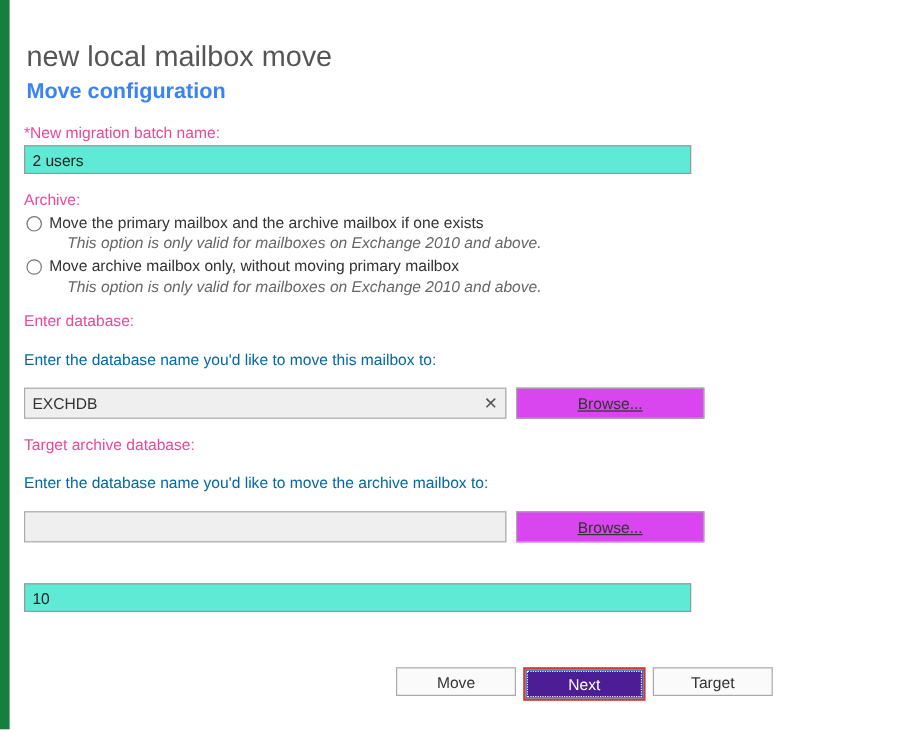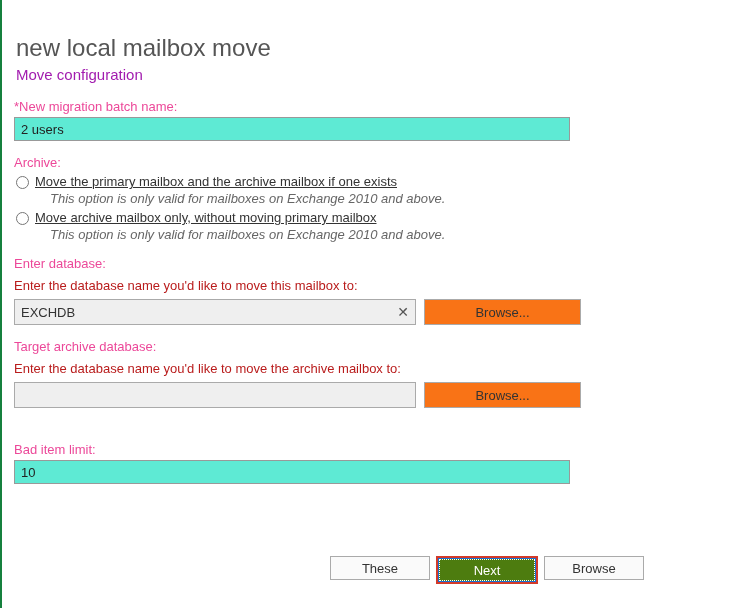--- a/index.html
+++ b/index.html
@@ -5,77 +5,77 @@
   * { box-sizing: border-box; }
   html, body {
     margin: 0; padding: 0;
     width: 756px; height: 608px;
     font-family: "Segoe UI", Arial, sans-serif;
     font-size: 13px;
     color: #333;
     background: #fff;
   }
   .frame {
-    border-left: 2px solid #15803d;
+    border-left: 8px solid #15803d;
     width: 672px; height: 608px;
     position: relative;
     padding: 0;
   }
   .content {
     padding: 18px 20px 0 12px;
   }
   h1.title {
     font-size: 24px;
     font-weight: 200;
     color: #555;
     margin: 16px 0 2px 2px;
   }
   h2.subtitle {
-    font-size: 15px;
-    font-weight: 400;
-    color: #a21caf;
+    font-size: 18px;
+    font-weight: 700;
+    color: #3b82f6;
     margin: 4px 0 16px 2px;
   }
   .desc {
     color: #555;
     margin: 0 0 20px 0;
   }
   .link { color: #106ebe; text-decoration: none; cursor: pointer; }
   .field-label { color: #ec4899; margin-bottom: 3px; }
-  .help { color: #b91c1c; margin-top: 7px; }
+  .help { color: #0369a1; margin-top: 17px; }
   input.text {
     width: 556px;
     height: 24px;
     padding: 2px 6px;
     border: 1px solid #999;
     font: inherit;
     color: #222;
     background: #5eead4;
   }
   .section { margin-top: 14px; }
   .radio-row {
     display: flex;
     align-items: flex-start;
     margin: 4px 0 2px 2px;
   }
   .radio-row input[type=radio] {
     margin: 2px 6px 0 0;
   }
-  .radio-body { display: inline-block; text-decoration: underline; }
+  .radio-body { display: inline-block; }
   .hint {
     font-style: italic;
     color: #666;
     margin-left: 36px;
     margin-top: 1px;
   }
   .db-row {
     display: flex;
     align-items: stretch;
     gap: 8px;
-    margin-top: 6px;
+    margin-top: 16px;
   }
   .db-input-wrap {
     position: relative;
     width: 402px;
   }
   input.db {
     width: 100%;
     height: 26px;
     padding: 2px 26px 2px 6px;
     border: 1px solid #aaa;
@@ -90,24 +90,25 @@
     text-align: center;
     line-height: 18px;
     color: #555;
     cursor: pointer;
     font-size: 14px;
   }
   button.browse {
     width: 157px;
     height: 26px;
     border: 1px solid #aaa;
-    background: #f97316;
-    font: inherit;
-    color: #333;
-    cursor: pointer;
+    background: #d946ef;
+    font: inherit;
+    color: #333;
+    cursor: pointer;
+    text-decoration: underline;
   }
   .footer {
     position: absolute;
     bottom: 24px;
     right: 28px;
     display: flex;
     gap: 6px;
   }
   button.nav {
     width: 100px;
@@ -120,21 +121,21 @@
   }
   .next-wrap {
     border: 2px solid #d23a2a;
     padding: 1px;
     display: inline-block;
   }
   button.primary {
     width: 96px;
     height: 22px;
     border: 1px dotted #fff;
-    background: #4d7c0f;
+    background: #4c1d95;
     color: #fff;
     font: inherit;
     cursor: pointer;
     outline: 1px solid #1a6fd4;
   }
 </style>
 </head>
 <body>
 
 <div class="frame">
@@ -183,26 +184,25 @@
       <div class="help">Enter the database name you'd like to move the archive mailbox to:</div>
       <div class="db-row">
         <div class="db-input-wrap">
           <input class="db" type="text" value="" style="">
         </div>
         <button class="browse" type="button">Browse...</button>
       </div>
     </div>
 
     <div class="section" style="margin-top:34px;">
-      <div class="field-label">Bad item limit:</div>
       <input class="text" type="text" value="10" style="">
     </div>
 
   </div>
 
   <div class="footer">
-    <button class="nav" type="button">These</button>
+    <button class="nav" type="button">Move</button>
     <span class="next-wrap">
       <button class="primary" type="button">Next</button>
     </span>
-    <button class="nav" type="button">Browse</button>
+    <button class="nav" type="button">Target</button>
   </div>
 </div>
 
 </body></html>

